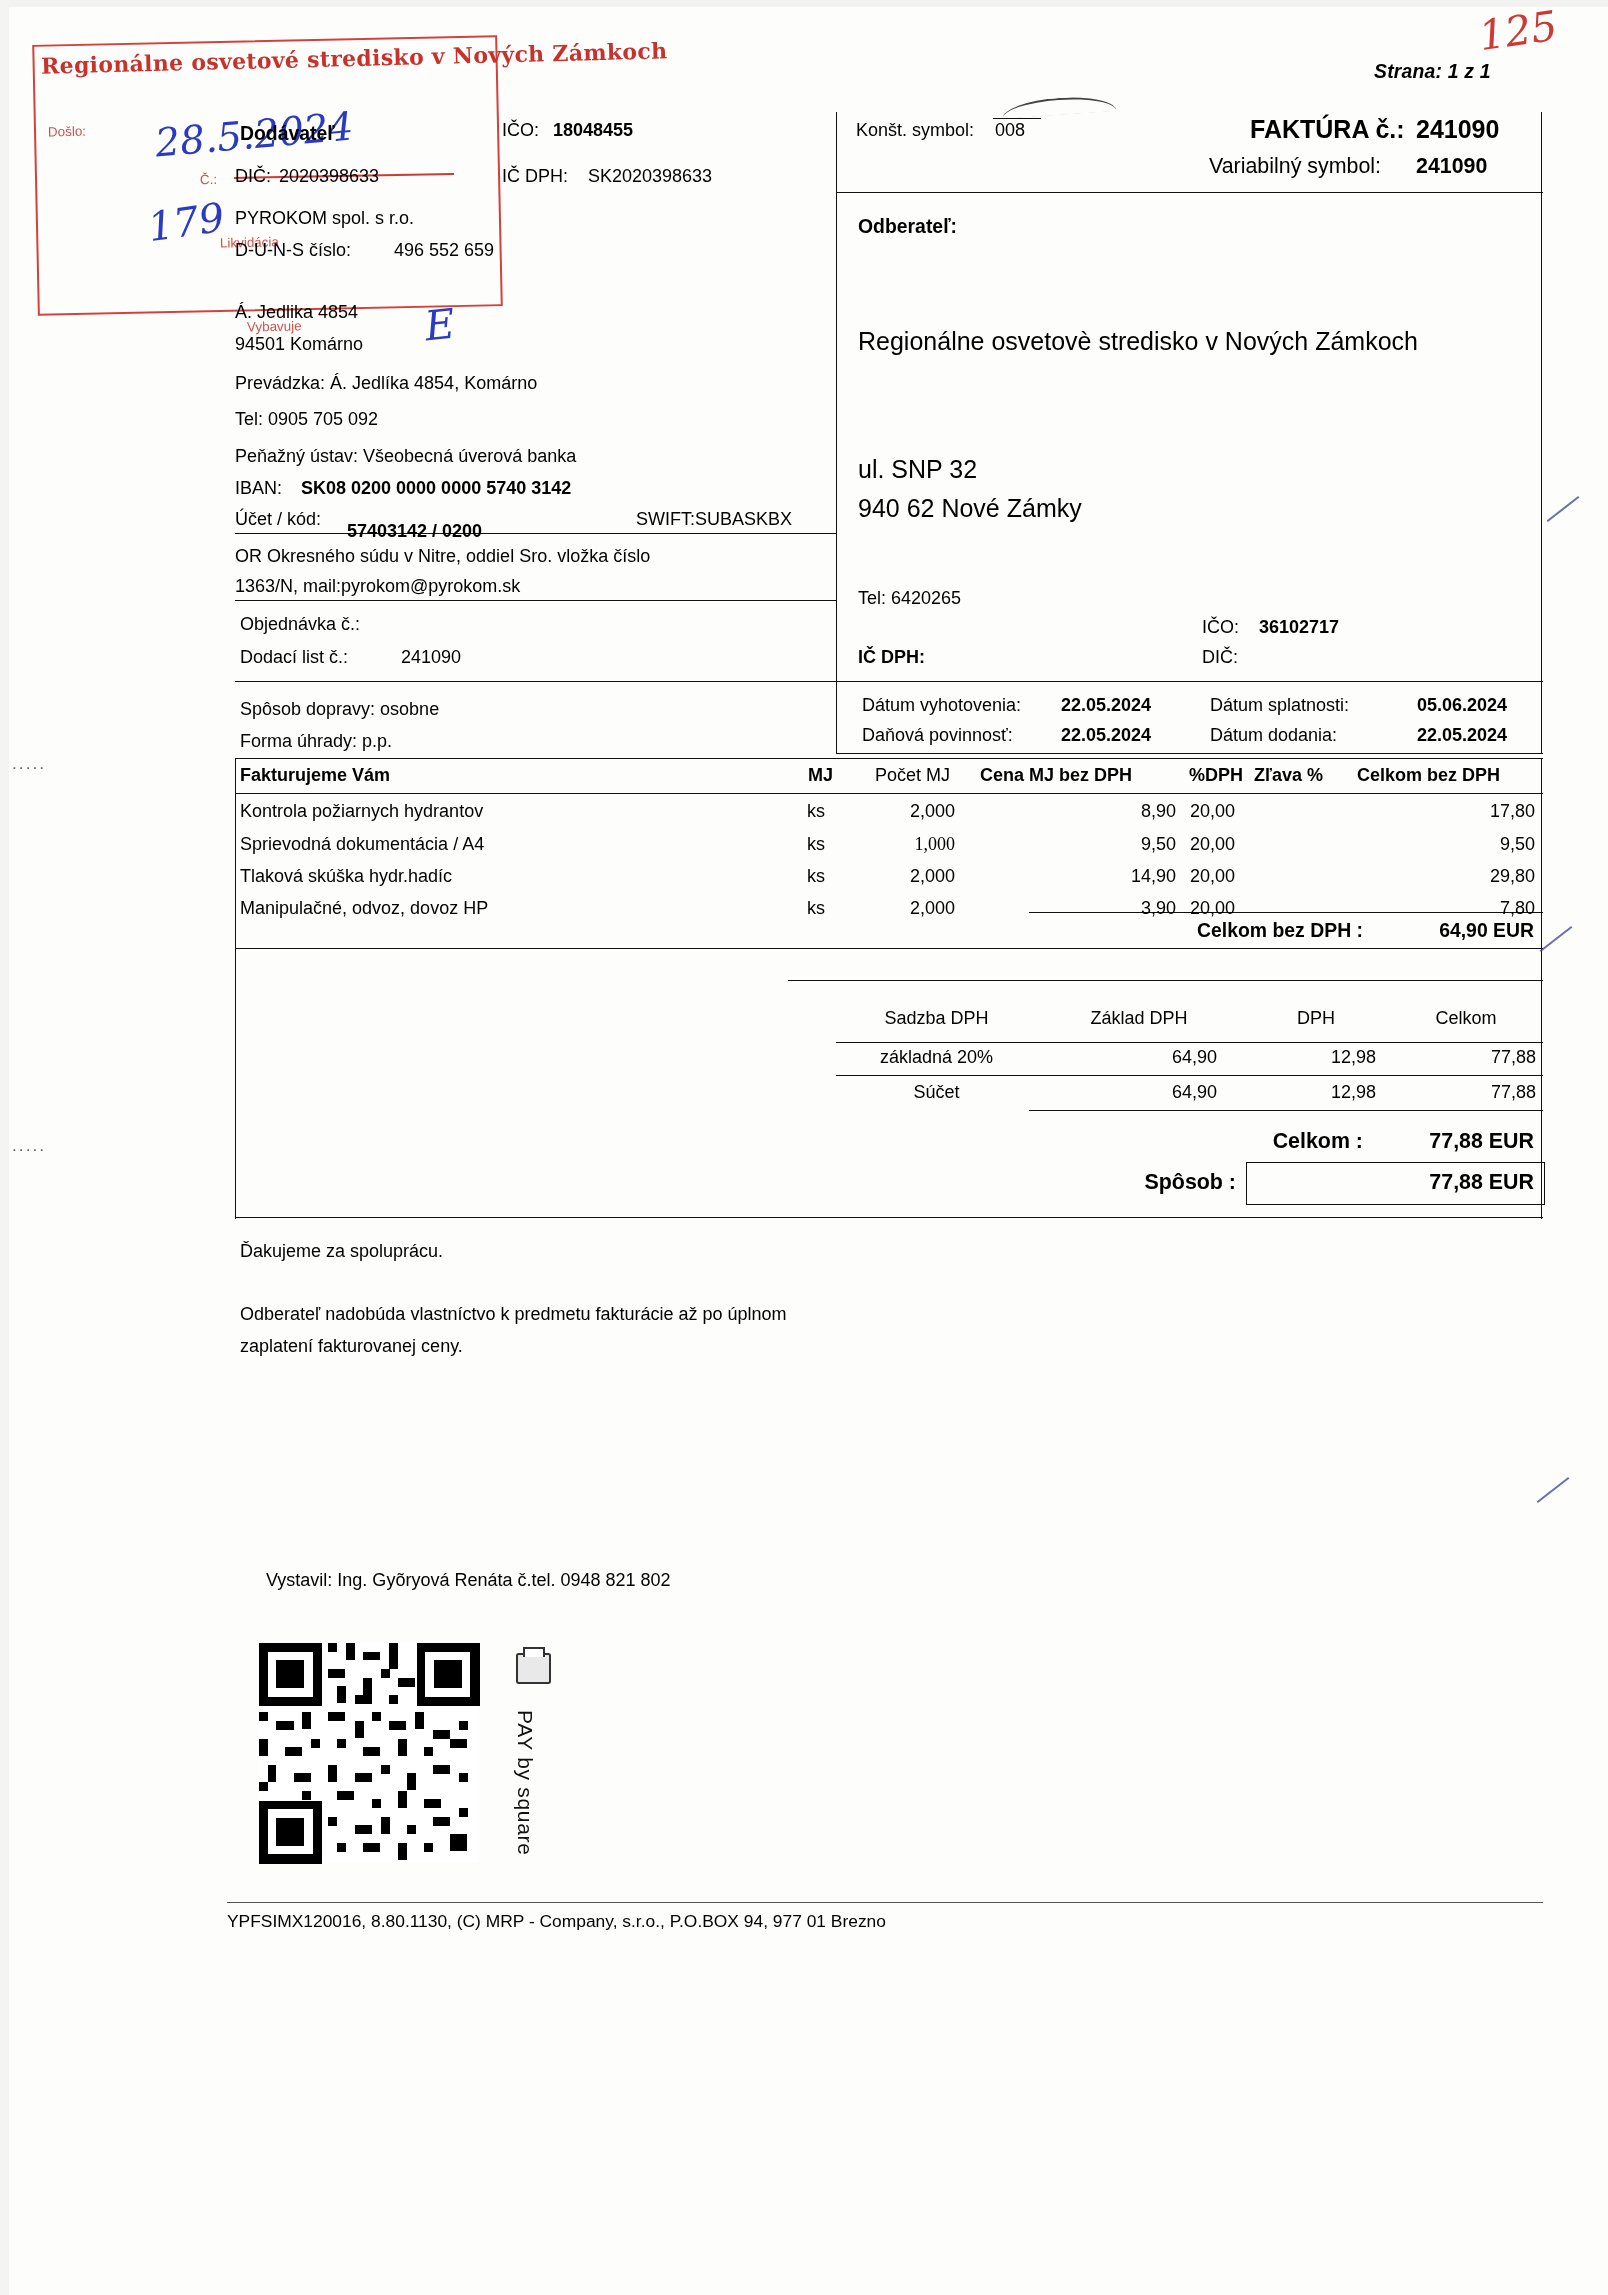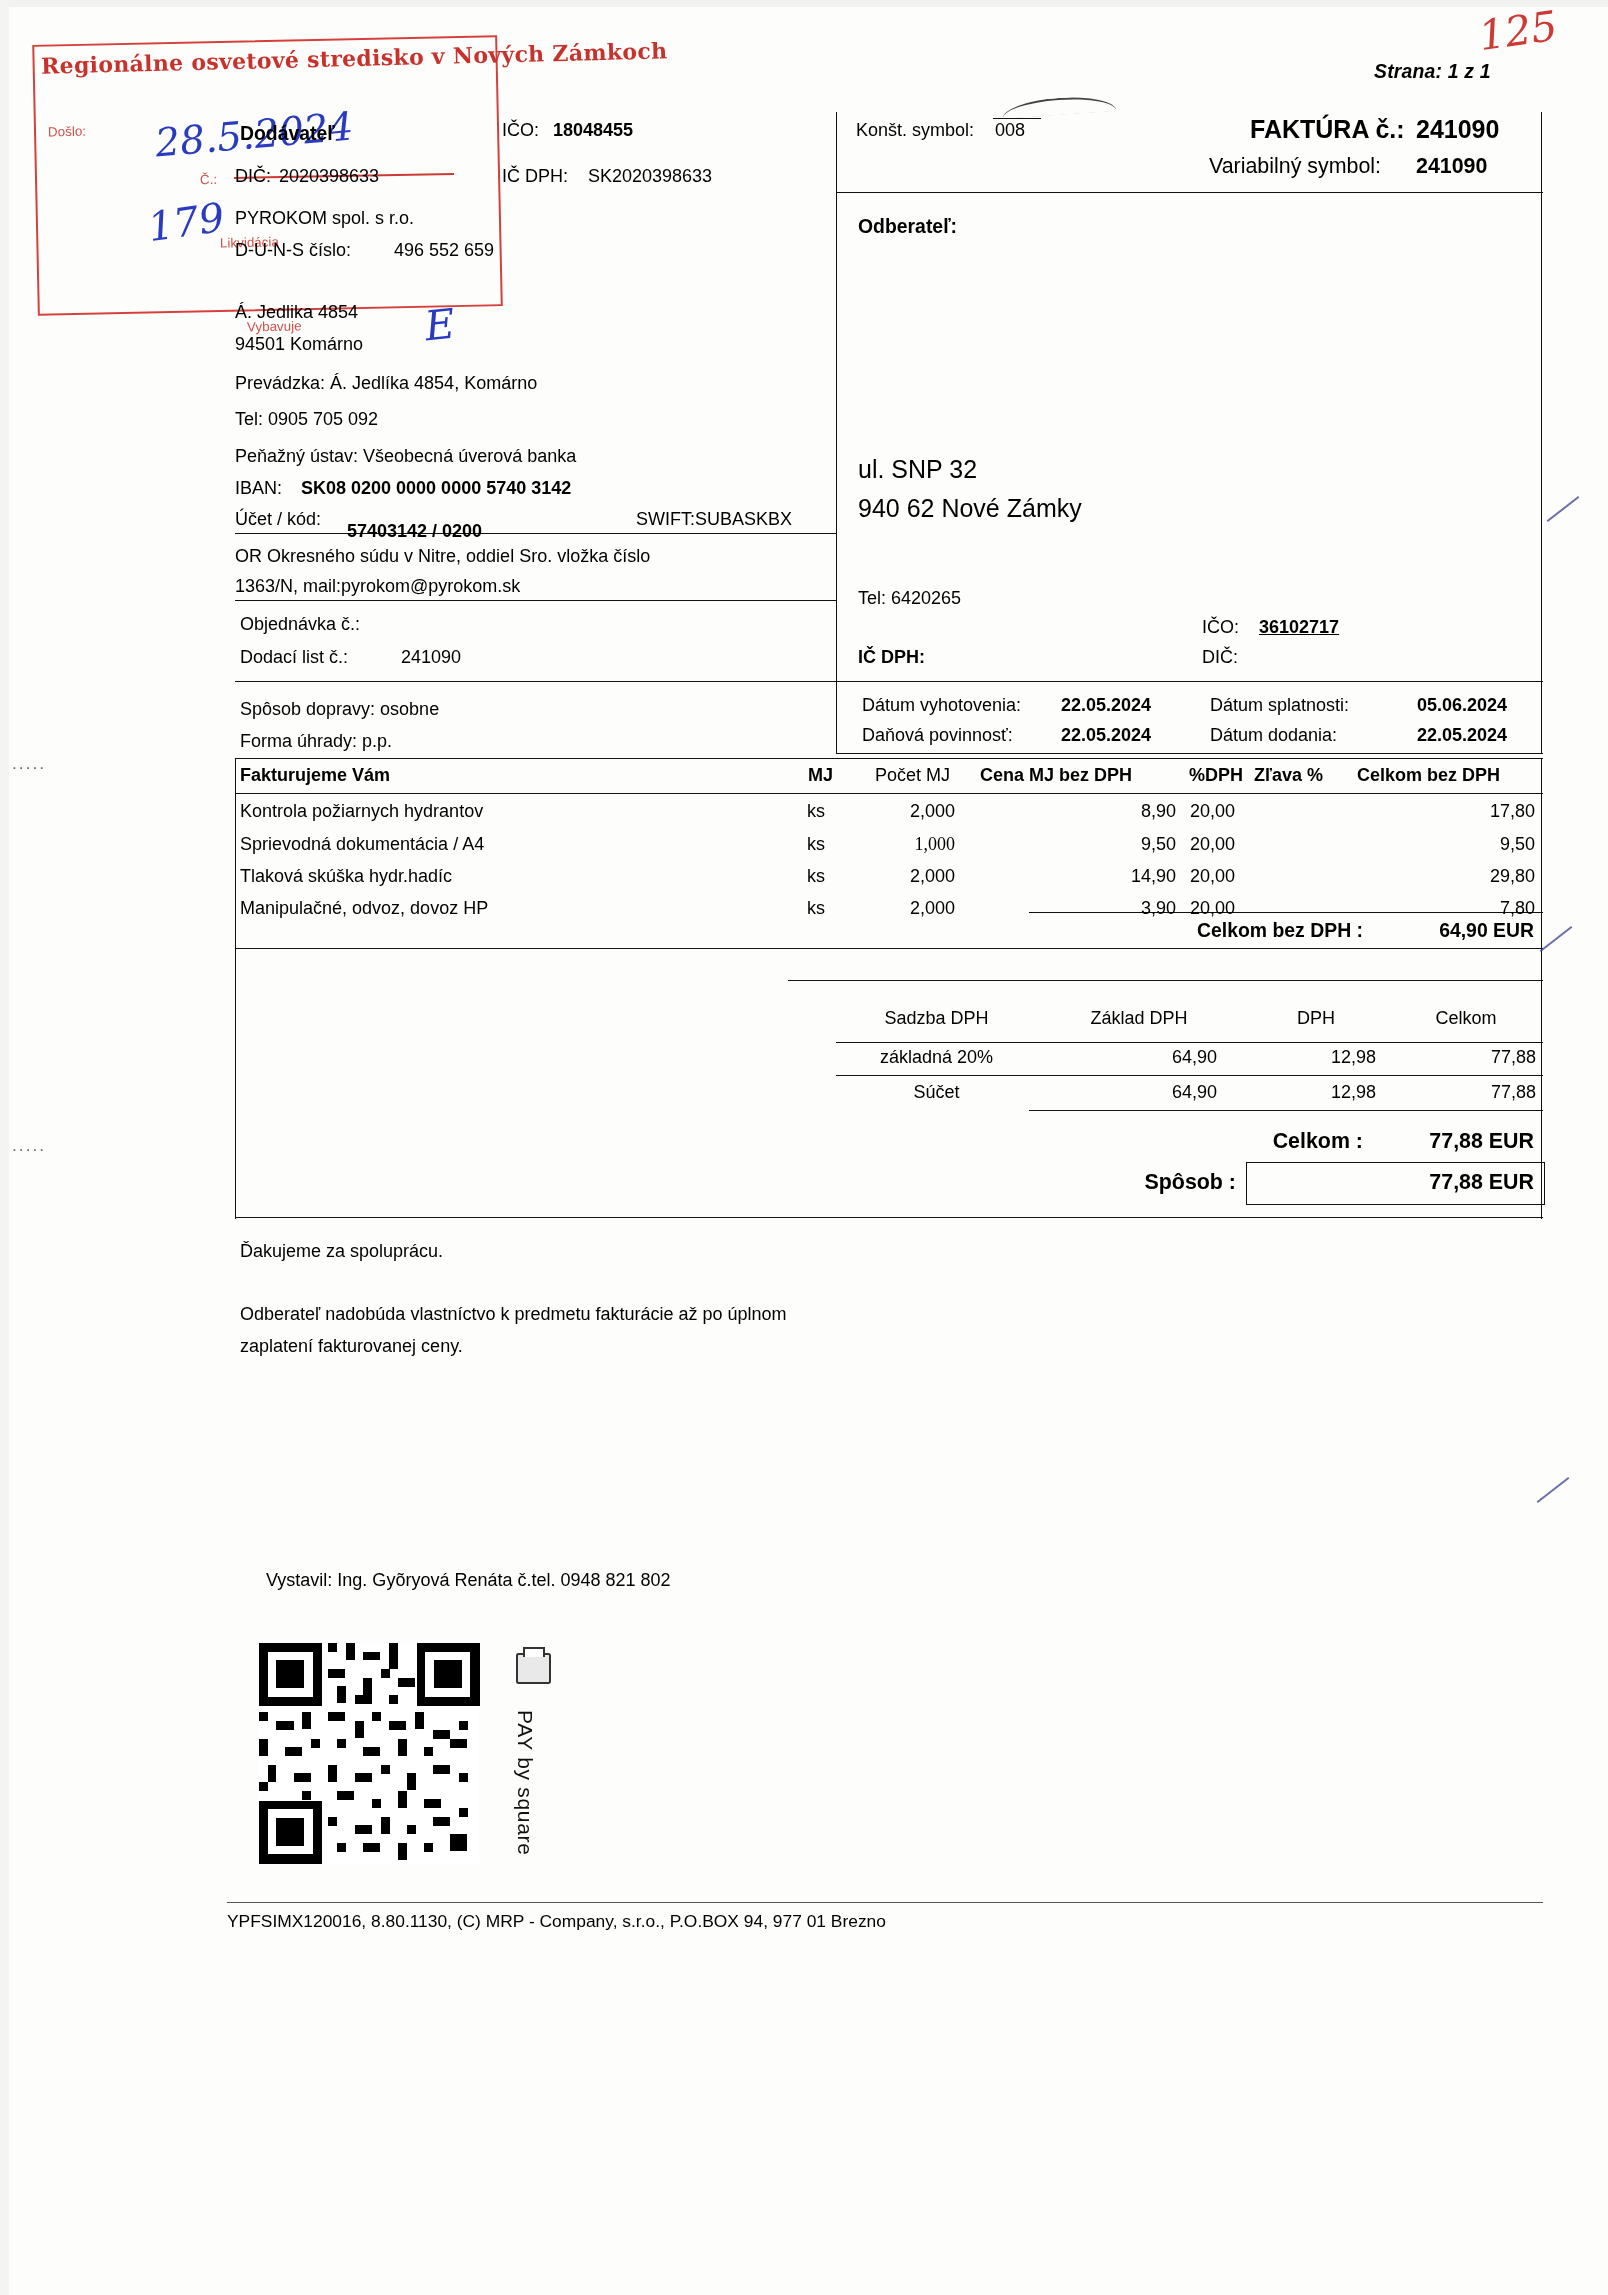--- a/index.html
+++ b/index.html
@@ -246,29 +246,30 @@
 
   <div class="abs t30 b" style="left:1250px;top:115px;">FAKTÚRA č.:</div>
   <div class="abs t30 b" style="left:1416px;top:115px;">241090</div>
 
   <div class="abs t26" style="left:1209px;top:154px;">Variabilný symbol:</div>
   <div class="abs t26 b" style="left:1416px;top:154px;">241090</div>
 
   <div class="abs" style="left:1002px;top:98px;width:114px;height:14.7px;border-top:2px solid #444;border-radius:50%/100% 100% 0 0;transform:rotate(-4deg);"></div>
 
   <div class="abs t24 b" style="left:858px;top:215px;">Odberateľ:</div>
+  <div class="abs t30" style="left:858px;top:327px;">Regionálne osvetovè stredisko v Nových Zámkoch</div>
   <div class="abs t30" style="left:858px;top:455px;">ul. SNP 32</div>
   <div class="abs t30" style="left:858px;top:494px;">940 62   Nové Zámky</div>
   <div class="abs t22" style="left:858px;top:588px;">Tel: 6420265</div>
 
   <div class="abs t22 b" style="left:858px;top:647px;">IČ DPH:</div>
   <div class="abs t22" style="left:948px;top:647px;"></div>
 
   <div class="abs t22" style="left:1202px;top:617px;">IČO:</div>
-  <div class="abs t22 b" style="left:1259px;top:617px;text-decoration:underline;">36102717</div>
+  <div class="abs t22 b" style="left:1259px;top:617px;">36102717</div>
 
   <div class="abs t22" style="left:1202px;top:647px;">DIČ:</div>
   <div class="abs t22" style="left:1259px;top:647px;"></div>
 
   <div class="abs t22" style="left:862px;top:695px;">Dátum vyhotovenia:</div>
   <div class="abs t22 b" style="left:1061px;top:695px;">22.05.2024</div>
   <div class="abs t22" style="left:1210px;top:695px;">Dátum splatnosti:</div>
   <div class="abs t22 b" style="left:1417px;top:695px;">05.06.2024</div>
 
   <div class="abs t22" style="left:862px;top:725px;">Daňová povinnosť:</div>

